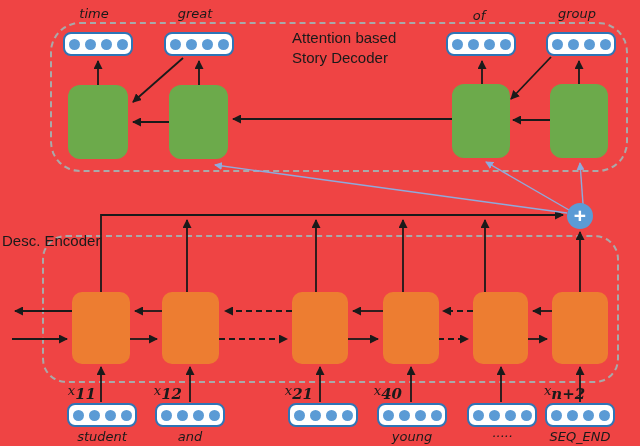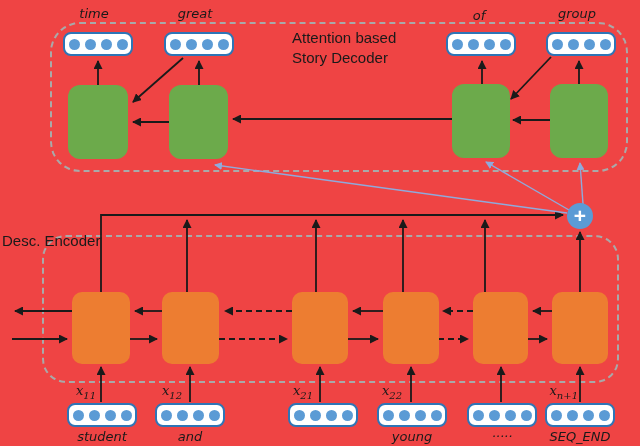--- a/index.html
+++ b/index.html
@@ -21,21 +21,21 @@
   }
   .dot{width:11px;height:11px;border-radius:50%;background:#5b9bd5;}
   .word{
     position:absolute;z-index:3;text-align:center;
     font-family:"DejaVu Sans",sans-serif;font-style:italic;font-size:13px;line-height:16px;
   }
   .xlabel{
     position:absolute;z-index:3;text-align:right;
     font-family:"DejaVu Serif",serif;font-style:italic;font-size:13px;line-height:16px;
   }
-  .xlabel sub{font-size:10px;}
+  .xlabel sub{font-size:15px;font-weight:bold;}
   .title{
     position:absolute;z-index:3;font-weight:normal;font-size:15px;line-height:20px;
     font-family:"Liberation Sans",sans-serif;
   }
   .plus-circle{
     position:absolute;left:567px;top:203px;width:26px;height:26px;border-radius:50%;
     background:#5b9bd5;z-index:3;display:flex;align-items:center;justify-content:center;
     color:#ffffff;font-weight:bold;font-size:21px;line-height:26px;
     font-family:"Liberation Sans",sans-serif;
   }
@@ -191,22 +191,22 @@
   <div class="word" style="left:67px;top:429px;width:70px;">student</div>
   <div class="word" style="left:155px;top:429px;width:70px;">and</div>
   <div class="word" style="left:288px;top:429px;width:70px;margin-top:43px;">two</div>
   <div class="word" style="left:377px;top:429px;width:70px;">young</div>
   <div class="word" style="left:467px;top:429px;width:70px;">·····</div>
   <div class="word" style="left:540px;top:429px;width:80px;">SEQ_END</div>
 
   <div class="xlabel" style="left:66px;top:383px;width:30px;"><span>x</span><sub>11</sub></div>
   <div class="xlabel" style="left:150px;top:383px;width:32px;"><span>x</span><sub>12</sub></div>
   <div class="xlabel" style="left:283px;top:383px;width:30px;"><span>x</span><sub>21</sub></div>
-  <div class="xlabel" style="left:372px;top:383px;width:30px;"><span>x</span><sub>22</sub></div>
-  <div class="xlabel" style="left:544px;top:383px;width:34px;"><span>x</span><sub>n+1</sub></div>
+  <div class="xlabel" style="left:372px;top:383px;width:30px;"><span>x</span><sub>40</sub></div>
+  <div class="xlabel" style="left:544px;top:383px;width:34px;"><span>x</span><sub>n+2</sub></div>
 
   <div class="title" style="left:292px;top:28px;width:140px;">
     <div>Attention based</div>
     <div>Story Decoder</div>
   </div>
   <div class="title" style="left:2px;top:231px;width:130px;">
     <div>Desc. Encoder</div>
   </div>
 
   <div class="plus-circle">

